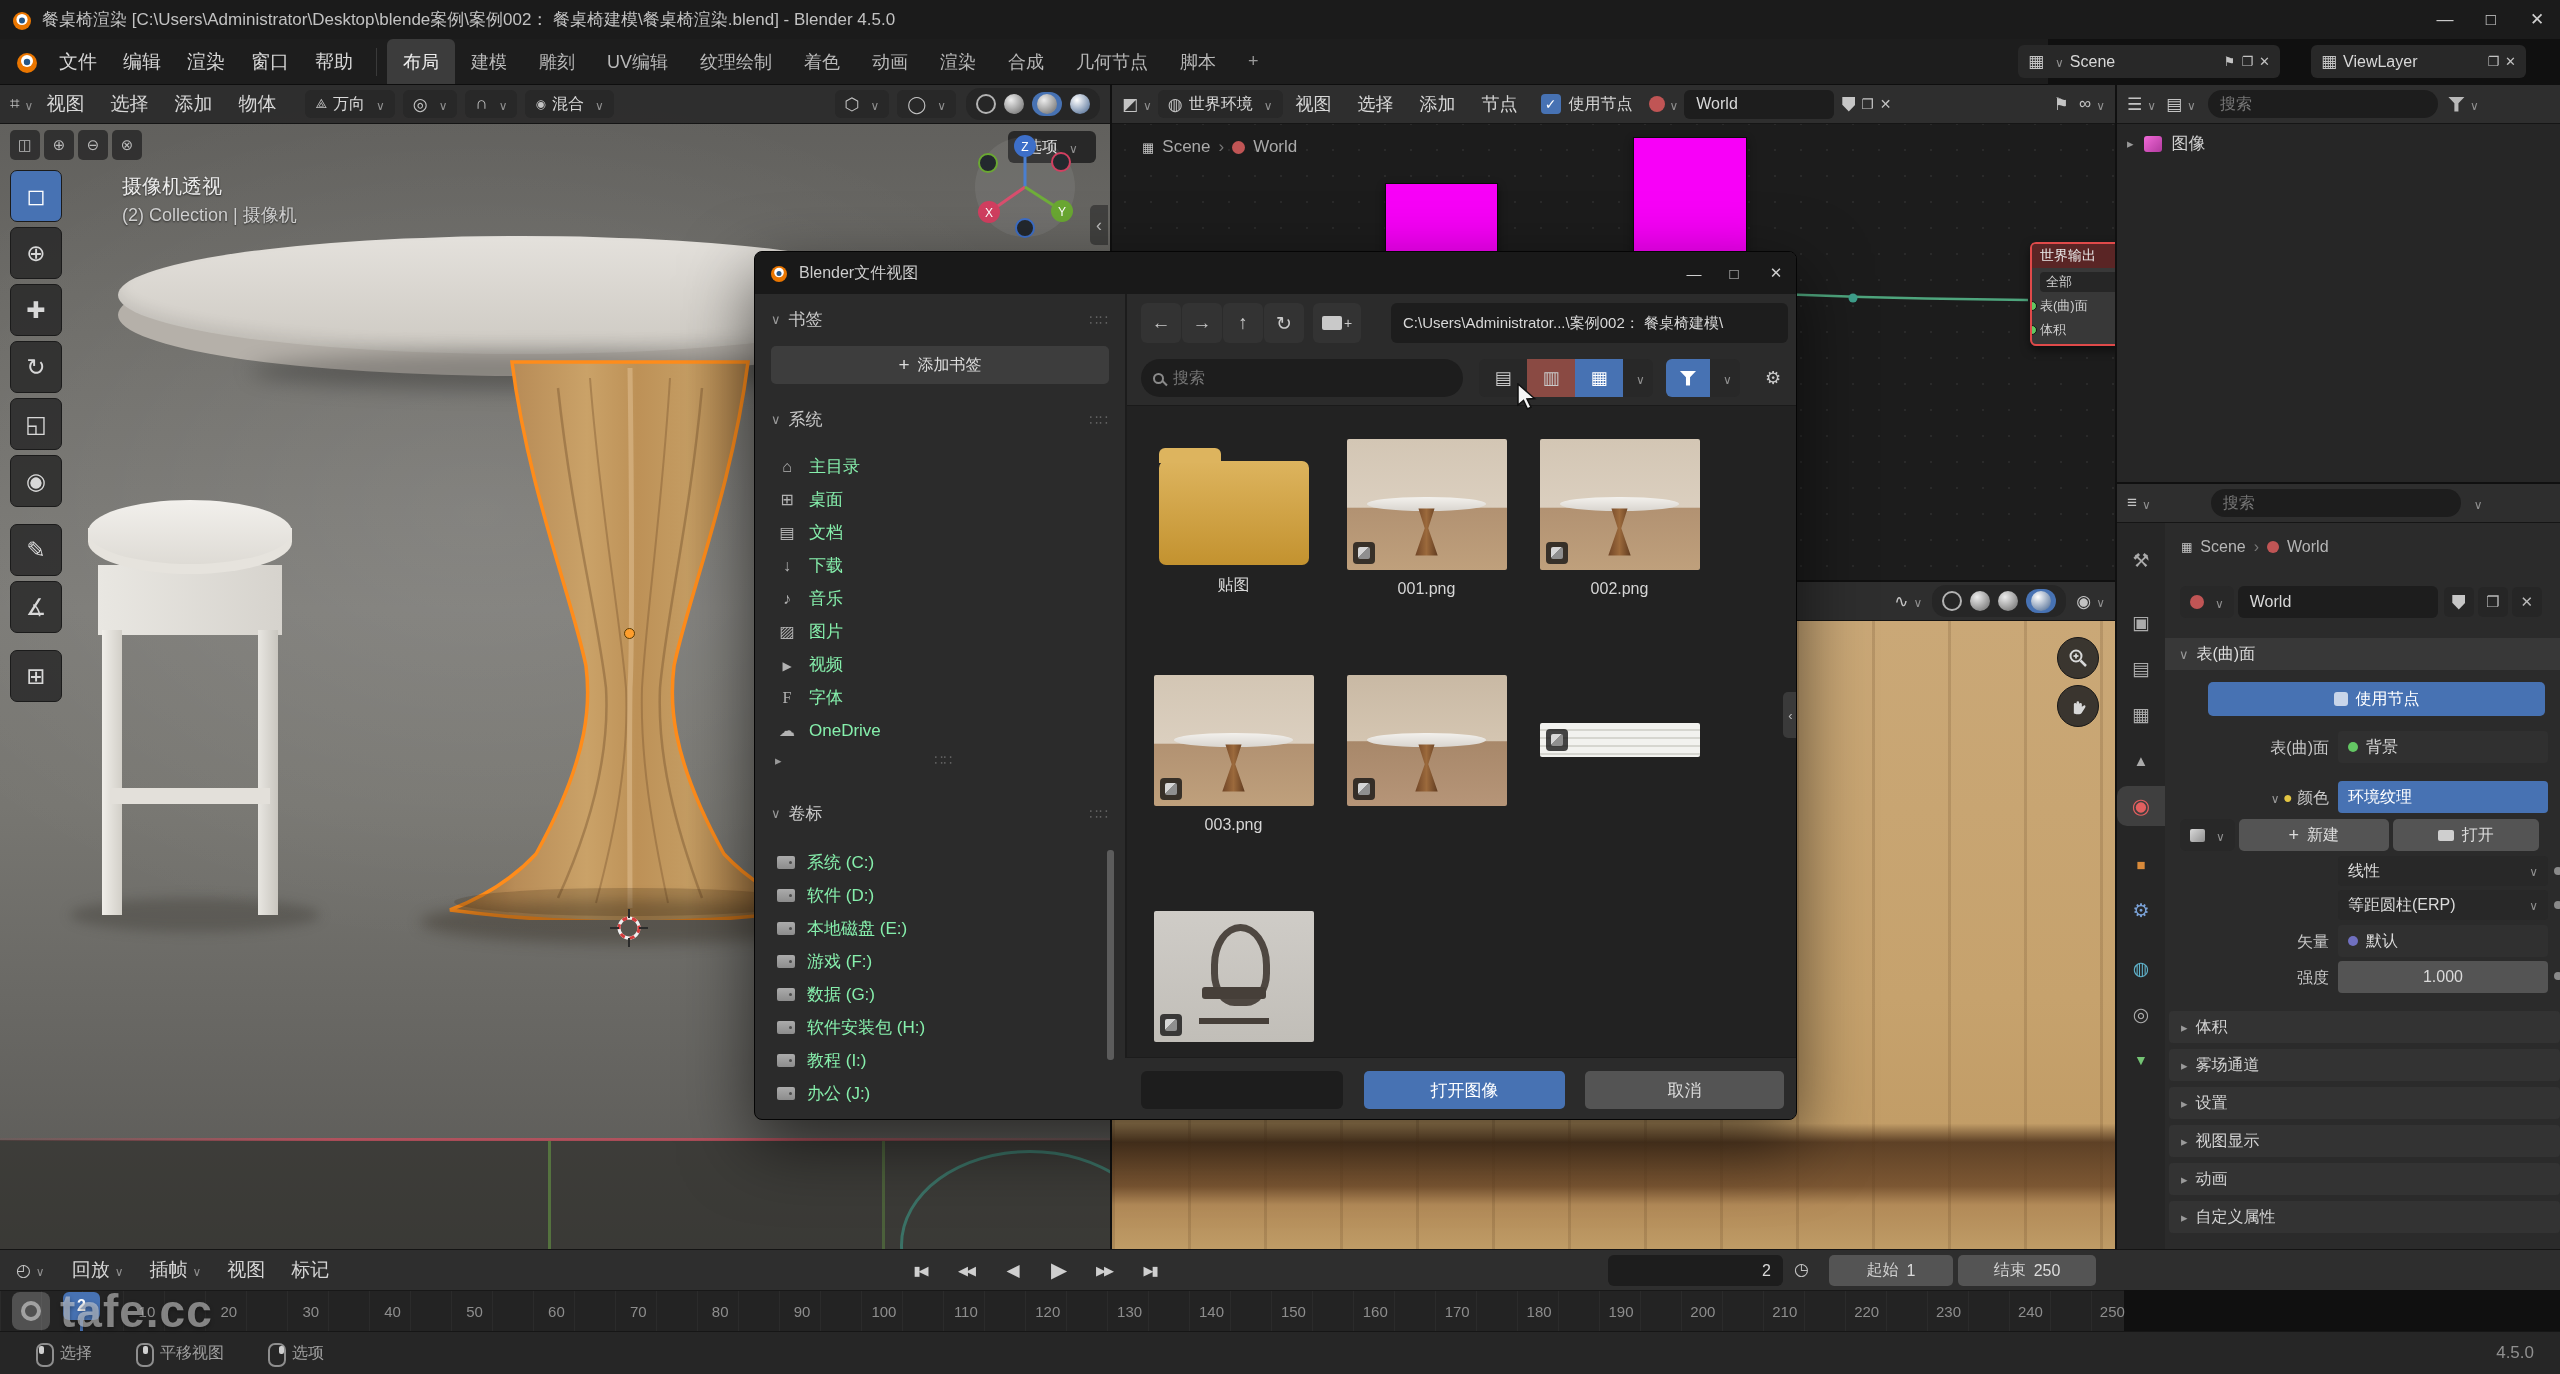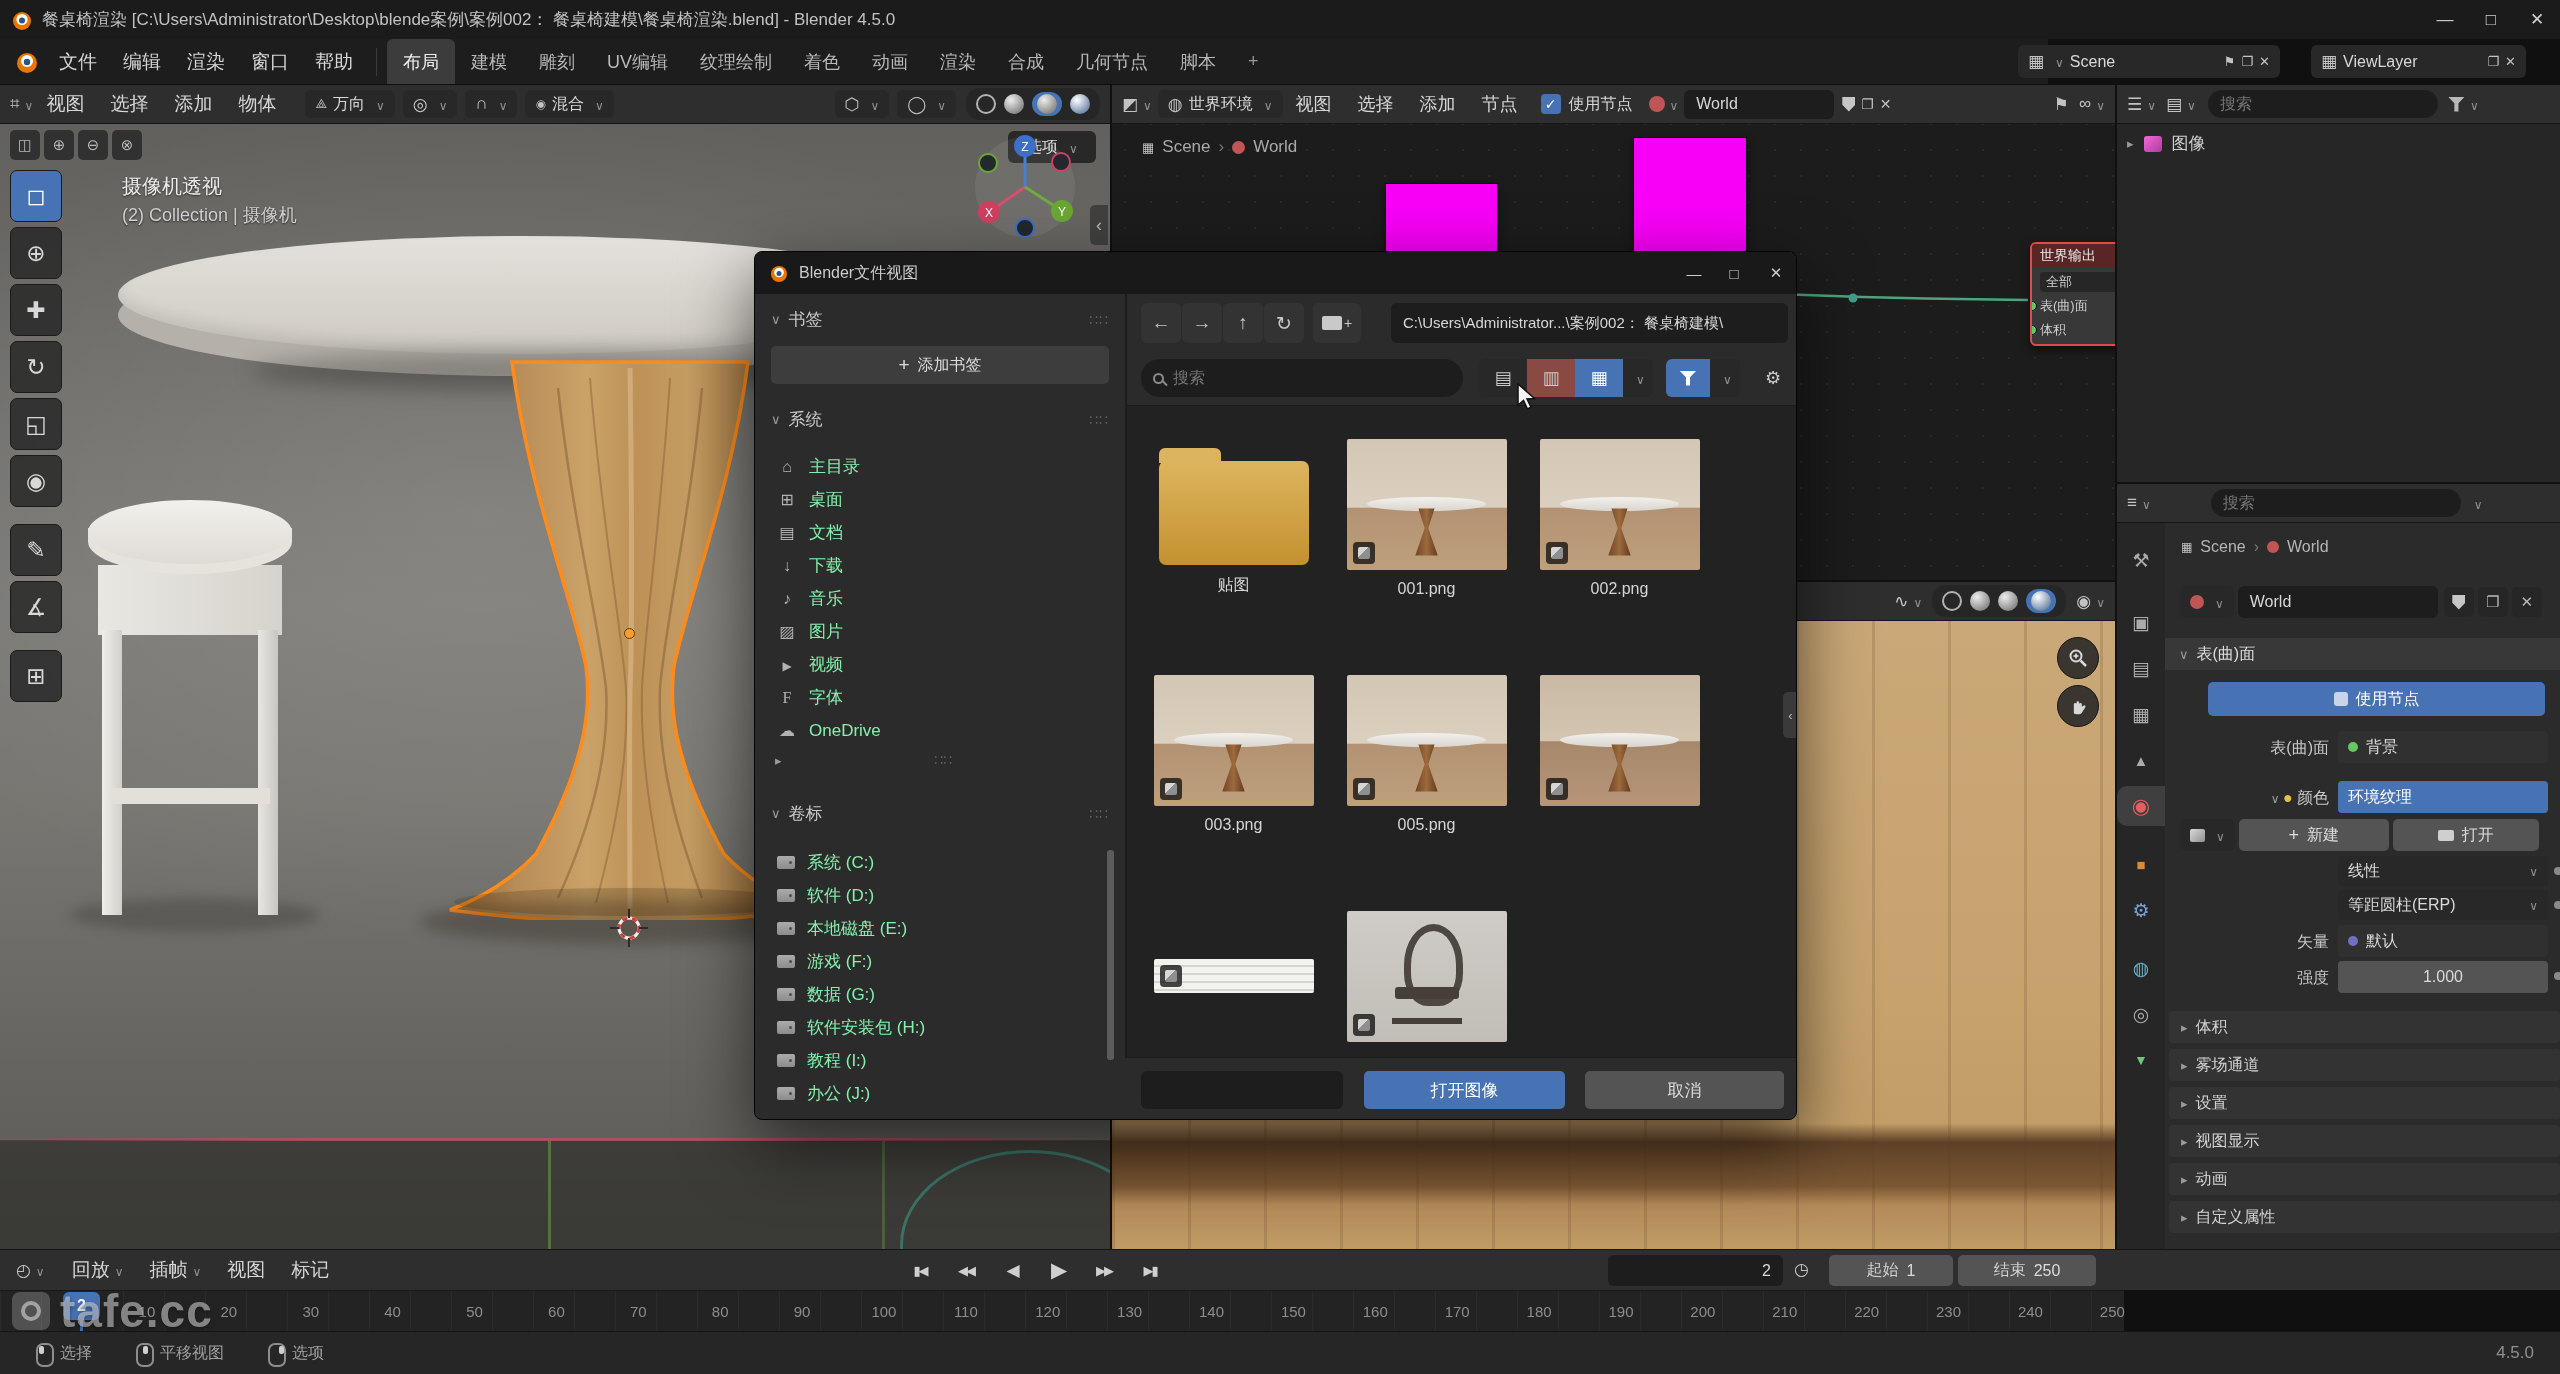--- a/index.html
+++ b/index.html
@@ -826,26 +826,20 @@
             <span class="badge"></span>
           </div>
         <div class="fname">002.png</div>
       </div>
         <div class="fcell" data-kind="photo">
         <div class="pic">
             <span class="badge"></span>
           </div>
         <div class="fname">003.png</div>
       </div>
-        <div class="fcell" data-kind="photo">
-        <div class="pic">
-            <span class="badge"></span>
-          </div>
-        <div class="fname">005.png</div>
-      </div>
         <div class="fcell" data-kind="photo3">
         <div class="pic">
             <span class="badge"></span>
           </div>
         <div class="fname"></div>
       </div>
         <div class="fcell" data-kind="doc">
         <div class="pic">
             <span class="badge"></span>
           </div>

